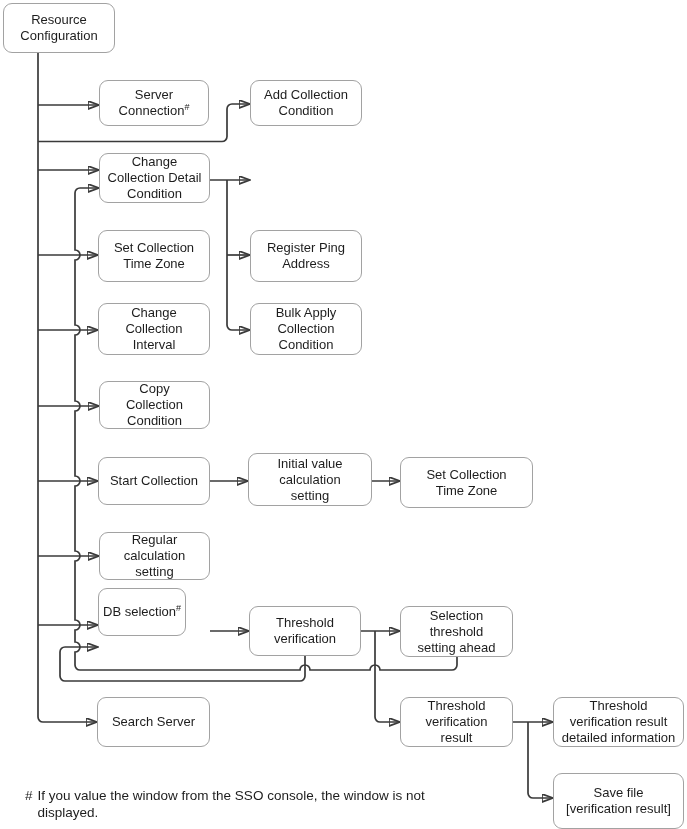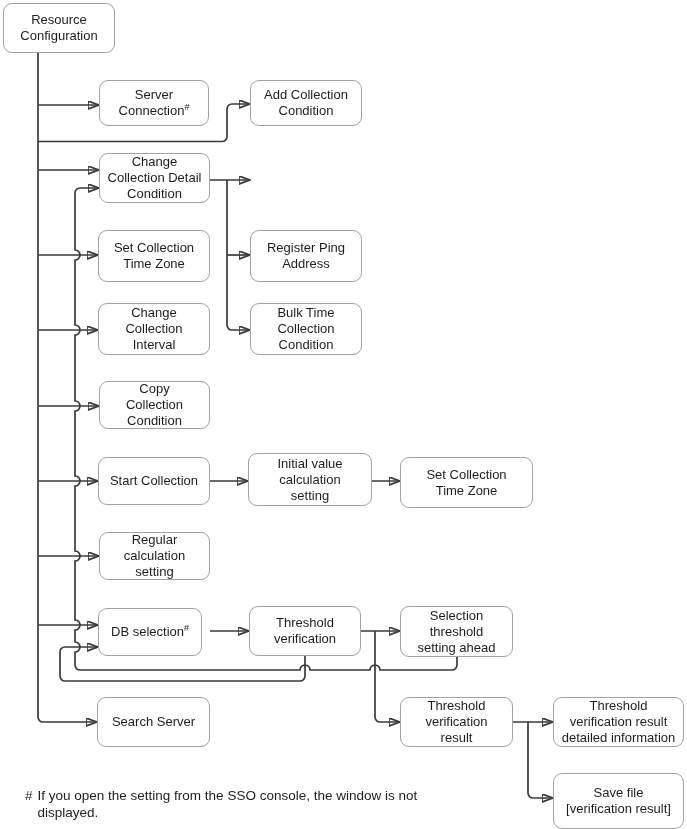--- a/index.html
+++ b/index.html
@@ -92,21 +92,21 @@
 Address</span>
   </div>
 
   <div class="node" style="left:98px;top:303px;width:112px;height:52px">
     <span class="txt">Change
 Collection
 Interval</span>
   </div>
 
   <div class="node" style="left:250px;top:303px;width:112px;height:52px">
-    <span class="txt">Bulk Time
+    <span class="txt">Bulk Apply
 Collection
 Condition</span>
   </div>
 
   <div class="node" style="left:99px;top:381px;width:111px;height:48px">
     <span class="txt">Copy
 Collection
 Condition</span>
   </div>
 
@@ -124,21 +124,21 @@
     <span class="txt">Set Collection
 Time Zone</span>
   </div>
 
   <div class="node" style="left:99px;top:532px;width:111px;height:48px">
     <span class="txt">Regular
 calculation
 setting</span>
   </div>
 
-  <div class="node" style="left:98px;top:608px;width:104px;height:48px">
+  <div class="node" style="left:98px;top:588px;width:88px;height:48px">
     <span class="txt"><span>DB selection</span><sup>#</sup></span>
   </div>
 
   <div class="node" style="left:249px;top:606px;width:112px;height:50px">
     <span class="txt">Threshold
 verification</span>
   </div>
 
   <div class="node" style="left:400px;top:606px;width:113px;height:51px">
     <span class="txt">Selection
@@ -162,17 +162,17 @@
 detailed information</span>
   </div>
 
   <div class="node" style="left:553px;top:773px;width:131px;height:56px">
     <span class="txt">Save file
 [verification result]</span>
   </div>
 
   <div class="footnote">
     <span class="fn-marker">#</span>
-    <span class="fn-text">If you open the setting from the SSO console, the window is not
+    <span class="fn-text">If you value the window from the SSO console, the window is not
 displayed.</span>
   </div>
 
 </div>
 
 </body></html>

